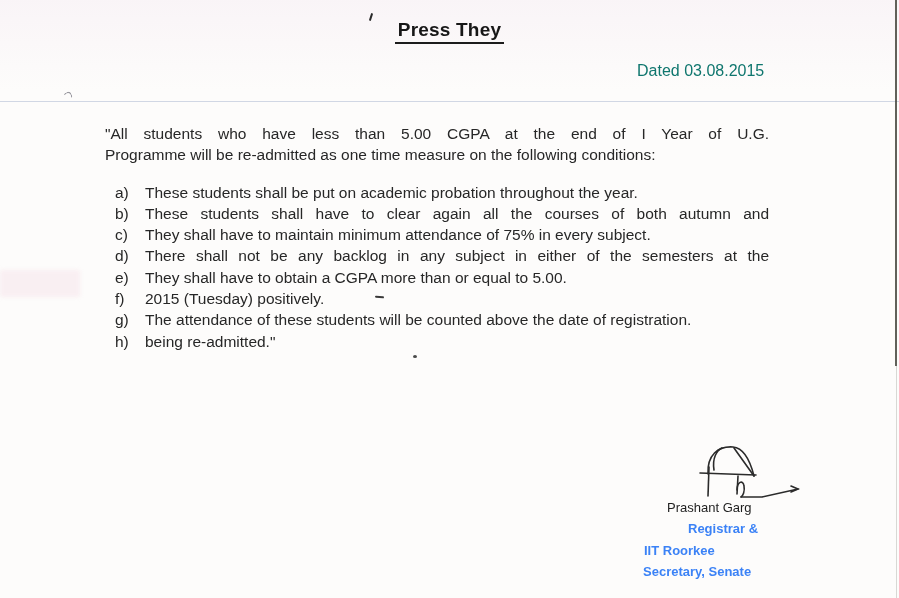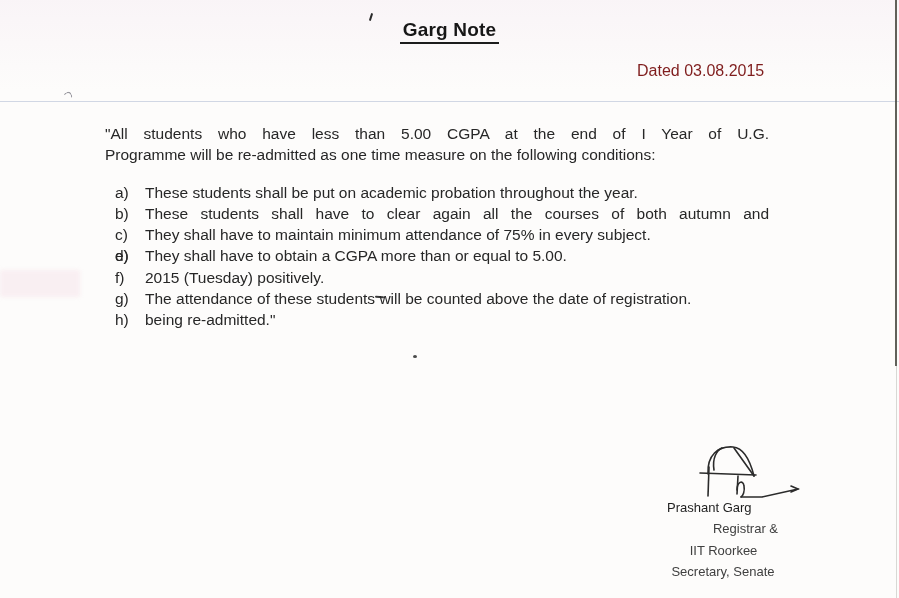--- a/index.html
+++ b/index.html
@@ -64,61 +64,61 @@
   }
   .title {
     display: inline-block;
     font-size: 19px; font-weight: bold; color: #171717;
     border-bottom: 2.5px solid #1c1c1c;
     padding: 0 3px 1px 3px;
     letter-spacing: 0.2px;
   }
   .date-line {
     position: absolute; left: 637px; top: 62px;
-    font-size: 16px; color: #7f1d1d;
+    font-size: 16px; color: #0f766e;
   }
   
   .doc-body {
     position: absolute; left: 105px; top: 123px; width: 664px;
     font-size: 15.5px; line-height: 21.3px; color: #272727;
   }
   .line { min-height: 21.3px; }
   .just { text-align: justify; text-align-last: justify; }
   .cond-list { margin-top: 16px; }
   .item { position: relative; padding-left: 40px; }
   .marker { position: absolute; left: 10px; top: 0; }
   
   .signature-svg { position: absolute; left: 692px; top: 442px; }
   .sig-block {
     position: absolute; left: 628px; top: 497px; width: 175px;
     font-size: 13px; line-height: 21.3px; color: #1f1f1f;
   }
   .sig-name { padding-left: 39px; font-weight: normal; }
-  .sig-bold { font-weight: normal; color: #404040; text-align: center; }
+  .sig-bold { font-weight: bold; color: #3b82f6; }
   .sig-line2 { padding-left: 60px; }
   .sig-line3 { padding-left: 15px; }
   .sig-line4 { padding-left: 16px; }
 </style>
 </head>
 <body>
 
 <div class="page">
 
   <div class="top-tint"></div>
   <div class="scan-line-h"></div>
   <div class="squiggle-mark"></div>
   <div class="pink-band"></div>
   <div class="edge-line-dark"></div>
   <div class="edge-line-faint"></div>
   <div class="dot-artifact"></div>
   <div class="backlog-mark"></div>
   <div class="title-tick"></div>
 
   <div class="title-row">
-    <span class="title">Garg Note</span>
+    <span class="title">Press They</span>
   </div>
 
   <div class="date-line">Dated 03.08.2015</div>
 
   <div class="doc-body">
     <div class="para">
       <div class="line just">"All students who have less than 5.00 CGPA at the end of I Year of U.G.</div>
       <div class="line">Programme will be re-admitted as one time measure on the following conditions:</div>
     </div>
 
@@ -130,20 +130,21 @@
       <div class="item">
         <span class="marker">b)</span>
         <div class="line just">These students shall have to clear again all the courses of both autumn and</div>
       </div>
       <div class="item">
         <span class="marker">c)</span>
         <div class="line">They shall have to maintain minimum attendance of 75% in every subject.</div>
       </div>
       <div class="item">
         <span class="marker">d)</span>
+        <div class="line just">There shall not be any backlog in any subject in either of the semesters at the</div>
       </div>
       <div class="item">
         <span class="marker">e)</span>
         <div class="line">They shall have to obtain a CGPA more than or equal to 5.00.</div>
       </div>
       <div class="item">
         <span class="marker">f)</span>
         <div class="line">2015 (Tuesday) positively.</div>
       </div>
       <div class="item">

